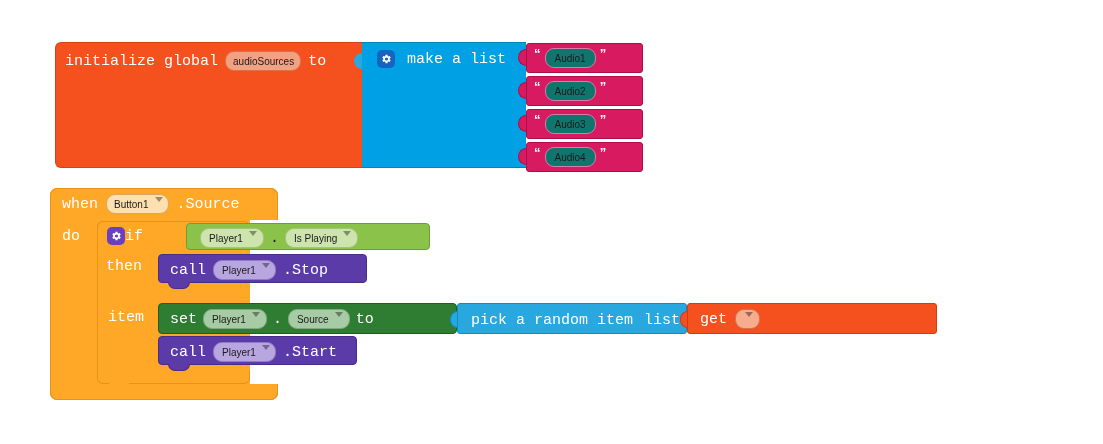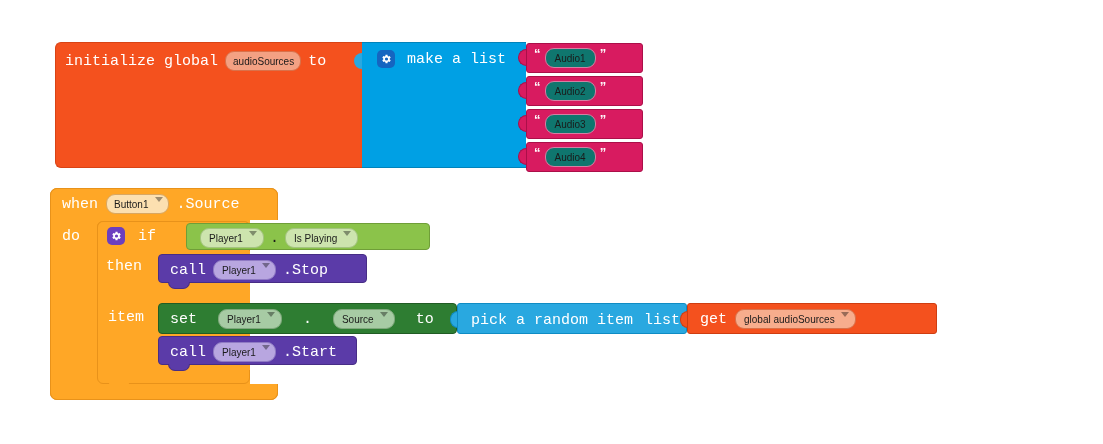--- a/index.html
+++ b/index.html
@@ -209,21 +209,21 @@
     background: #FFA726;
     border: 1px solid #e8921a;
     border-bottom: none;
     border-radius: 6px 6px 0 0;
   }
   .if-row {
     position: absolute;
     left: 107px; top: 226px;
     display: flex;
     align-items: center;
-    gap: 13px;
+    gap: 0;
     height: 20px;
   }
   .if-gear { background: #6C3FBF; }
   .then-label { position: absolute; left: 106px; top: 259px; }
   .else-label { position: absolute; left: 108px; top: 310px; }
 
   
   .if-inner-cut {
     left: 155px; top: 251px;
     width: 95px; height: 119px;
@@ -291,21 +291,21 @@
     width: 299px; height: 31px;
     background: #2E7D32;
     border: 1px solid #215c24;
     border-radius: 4px;
   }
   .setter-row {
     position: absolute;
     left: 170px; top: 309px;
     display: flex;
     align-items: center;
-    gap: 21px;
+    gap: 6px;
     height: 20px;
   }
   .set-field {
     background: #A7CBA4;
     border: 1px solid #7fa87c;
     padding: 1px 6px 2px 8px;
   }
 
   
   .pick {
@@ -512,21 +512,20 @@
     <div class="pick-row">
       <span class="lbl">pick a random item</span>
       <span class="lbl">list</span>
     </div>
 
     <div class="plug-sm plug-get"></div>
     <div class="blk getglobal"></div>
     <div class="getglobal-row">
       <span class="lbl">get</span>
       <span class="field orange-field">
-        <span>global audioSources</span>
         <span class="caret"></span>
       </span>
     </div>
 
     <div class="blk call call-start"></div>
     <div class="blk bump bump-purple" style="left:168px; top:364px;"></div>
     <div class="call-row call-start-row">
       <span class="lbl">call</span>
       <span class="field purple-field">
         <span>Player1</span>

